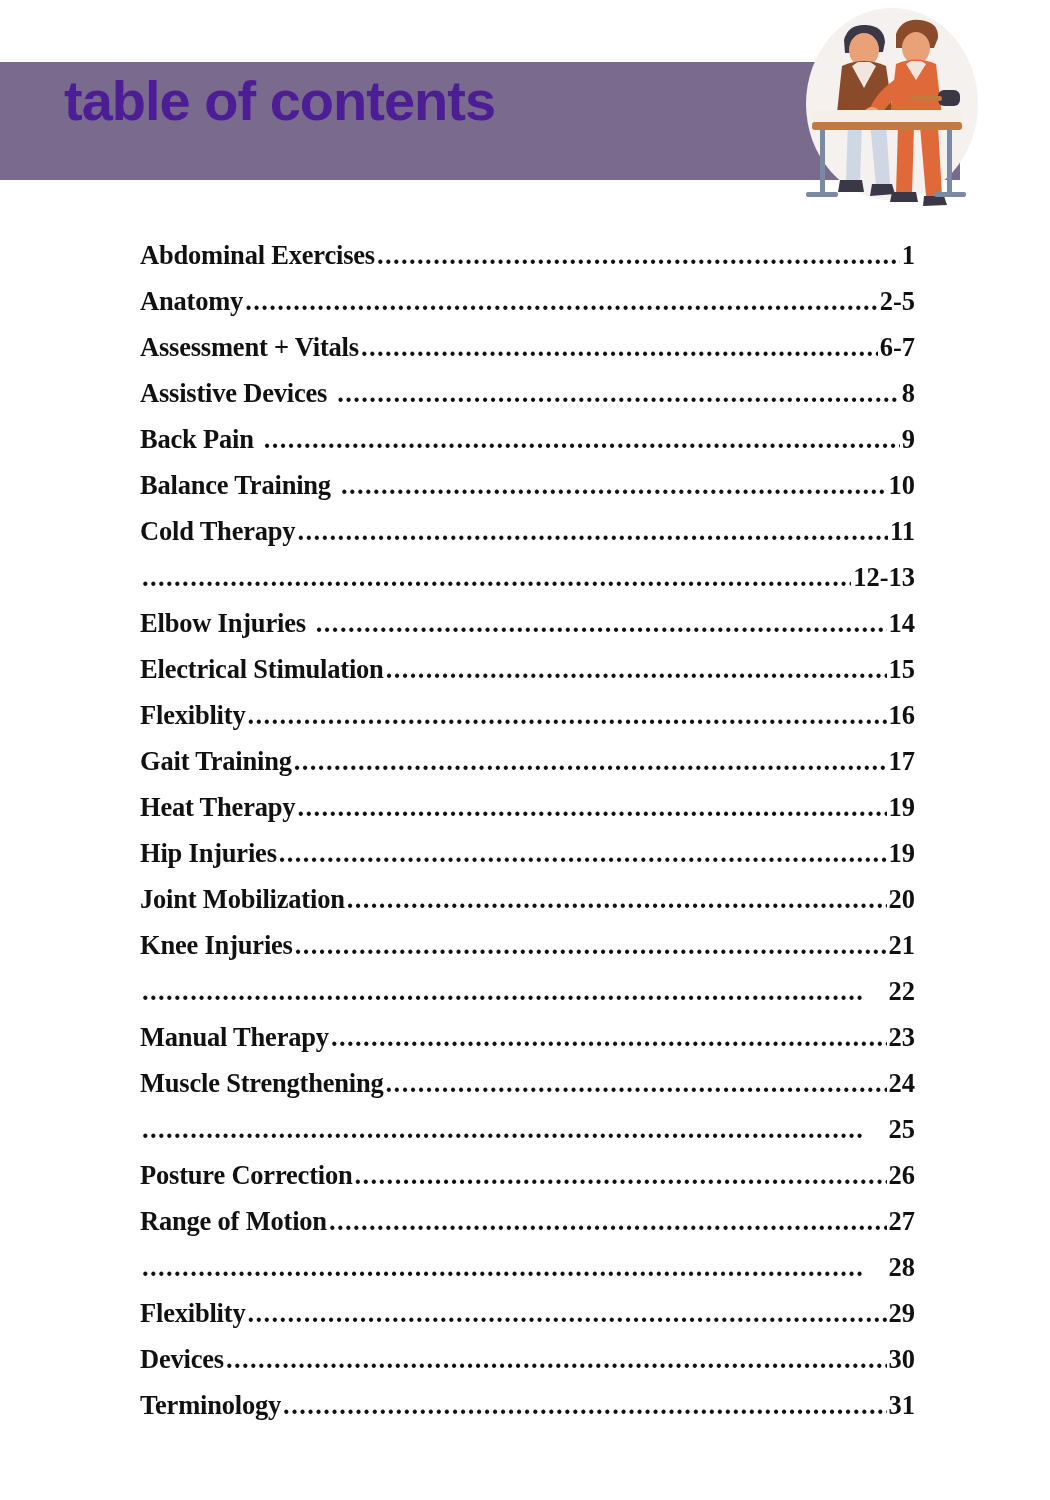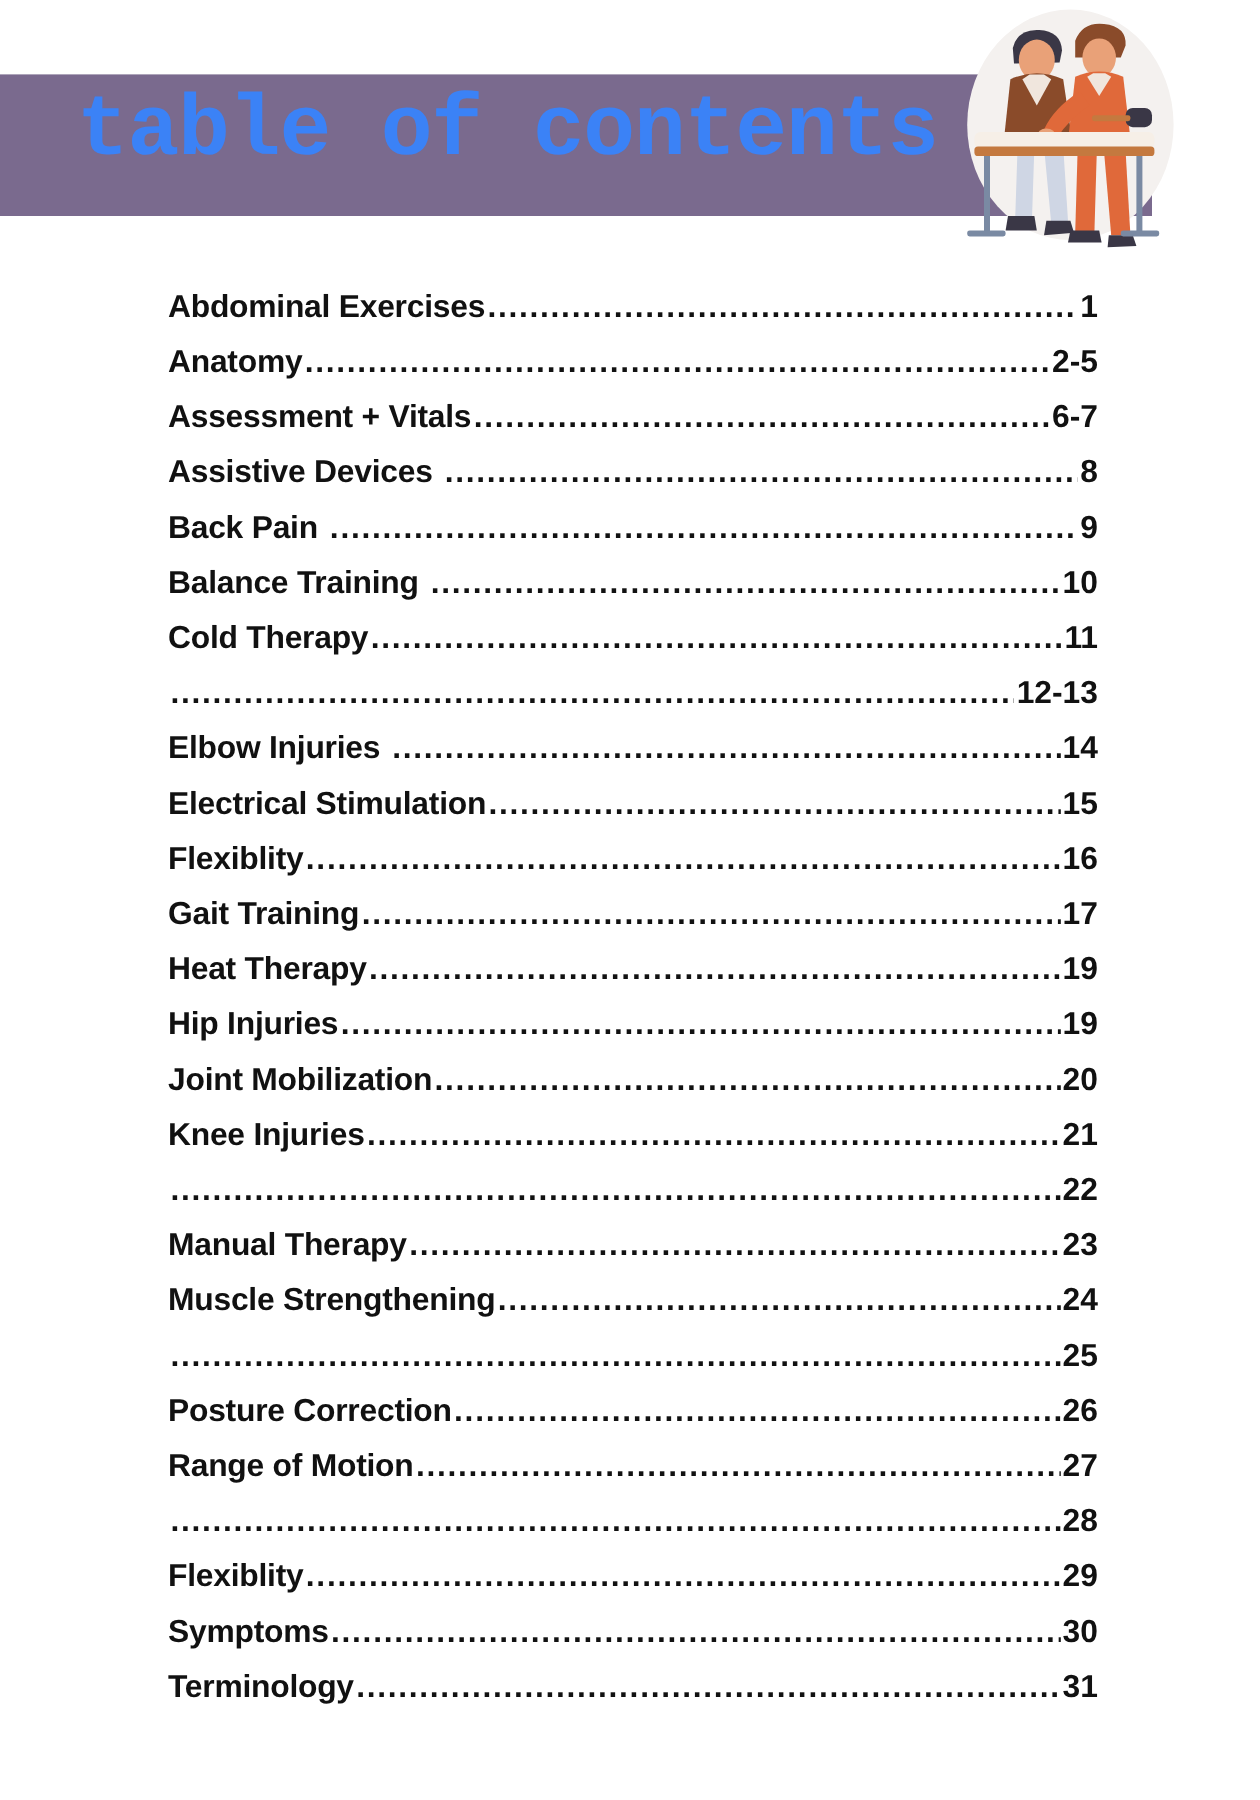--- a/index.html
+++ b/index.html
@@ -23,26 +23,26 @@
     width: 960px;
     height: 118px;
     background: #7a6a8e;
     z-index: 1;
   }
   .header-title {
     position: absolute;
     left: 64px;
     top: 73px;
     z-index: 3;
-    color: #3b82f6;
-    font-size: 72px;
+    color: #4c1d95;
+    font-size: 56px;
     font-weight: bold;
     letter-spacing: -1px;
     line-height: 1;
-    font-family: Liberation Mono, monospace;
+    font-family: Liberation Sans, sans-serif;
   }
 
   
   .illustration {
     position: absolute;
     right: 58px;
     top: 4px;
     width: 200px;
     height: 240px;
     z-index: 4;
@@ -58,21 +58,21 @@
   .toc-row {
     display: flex;
     align-items: baseline;
     font-size: 26.5px;
     font-weight: bold;
     color: #111111;
     height: 46px;
     line-height: 46px;
     white-space: nowrap;
     overflow: hidden;
-    font-family: Liberation Sans, sans-serif;
+    font-family: Liberation Serif, serif;
   }
   .toc-title {
     flex: 0 0 auto;
     letter-spacing: -0.2px;
   }
   .toc-dots {
     flex: 1 1 auto;
     overflow: hidden;
     margin: 0 2px;
     letter-spacing: 1.4px;
@@ -244,21 +244,21 @@
     <div class="toc-row">
       <span class="toc-dots">..........................................................................................</span>
       <span class="toc-page">28</span>
     </div>
     <div class="toc-row">
       <span class="toc-title">Flexiblity</span>
       <span class="toc-dots">..........................................................................................</span>
       <span class="toc-page">29</span>
     </div>
     <div class="toc-row">
-      <span class="toc-title">Symptoms</span>
+      <span class="toc-title">Devices</span>
       <span class="toc-dots">..........................................................................................</span>
       <span class="toc-page">30</span>
     </div>
     <div class="toc-row">
       <span class="toc-title">Terminology</span>
       <span class="toc-dots">..........................................................................................</span>
       <span class="toc-page">31</span>
     </div>
   </div>
 

